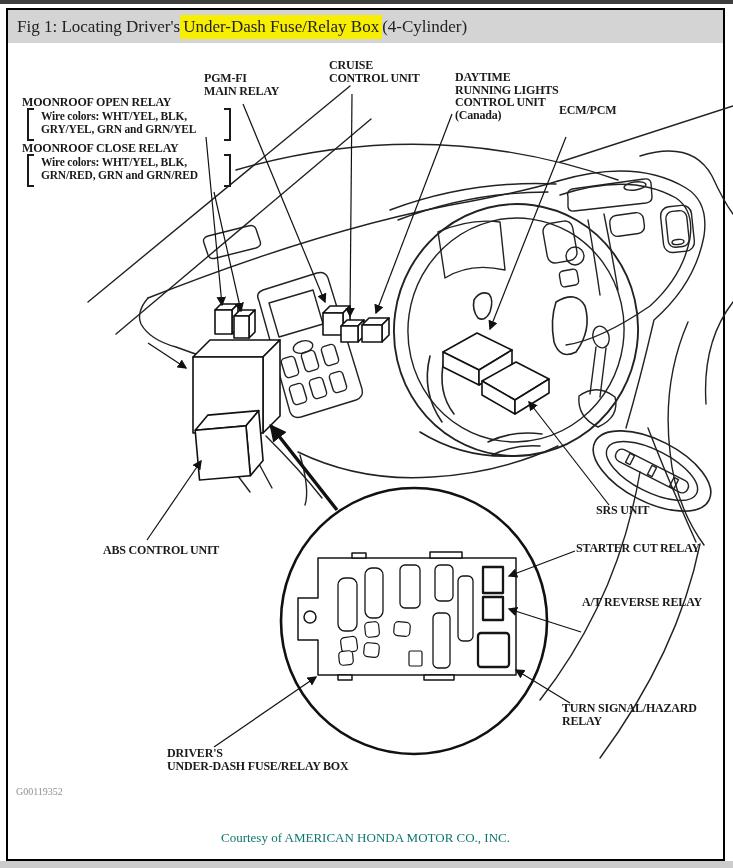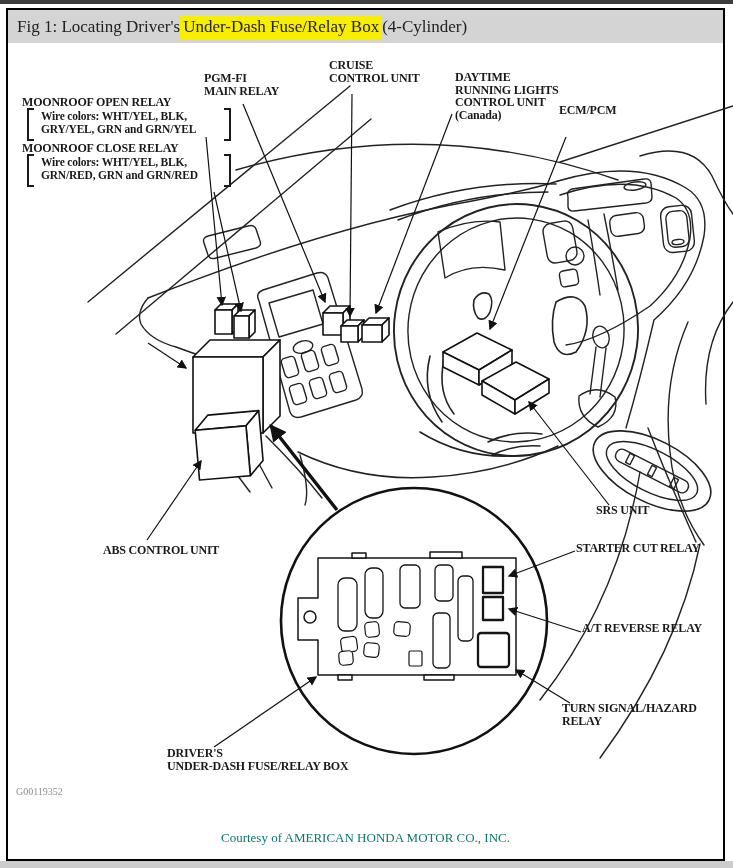--- a/index.html
+++ b/index.html
@@ -276,21 +276,21 @@
   </div>
 
   <div class="lbl" style="left:596px;top:504px">
     <div>SRS UNIT</div>
   </div>
 
   <div class="lbl" style="left:576px;top:542px">
     <div>STARTER CUT RELAY</div>
   </div>
 
-  <div class="lbl" style="left:582px;top:622px">
+  <div class="lbl" style="left:582px;top:596px">
     <div>A/T REVERSE RELAY</div>
   </div>
 
   <div class="lbl" style="left:167px;top:747px">
     <div>DRIVER'S</div>
     <div>UNDER-DASH FUSE/RELAY BOX</div>
   </div>
 
   <div class="lbl" style="left:562px;top:702px">
     <div>TURN SIGNAL/HAZARD</div>

